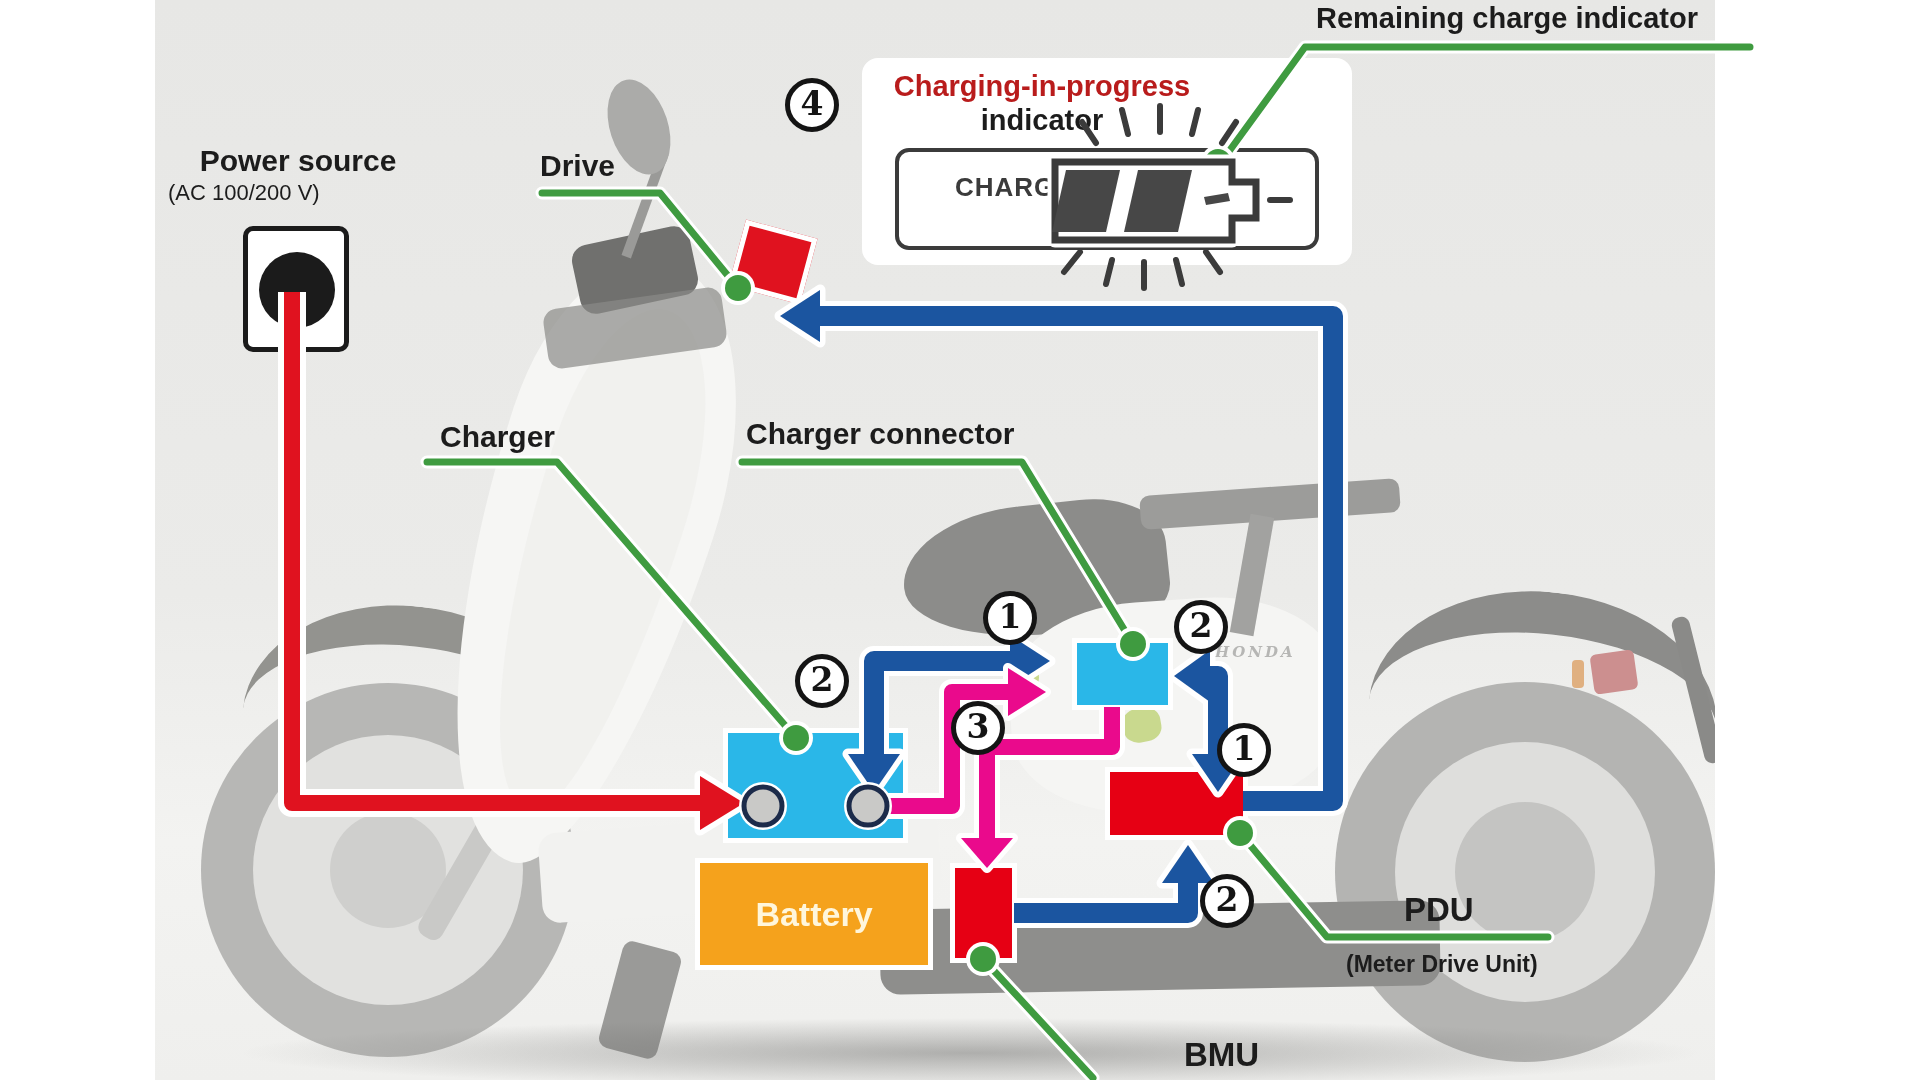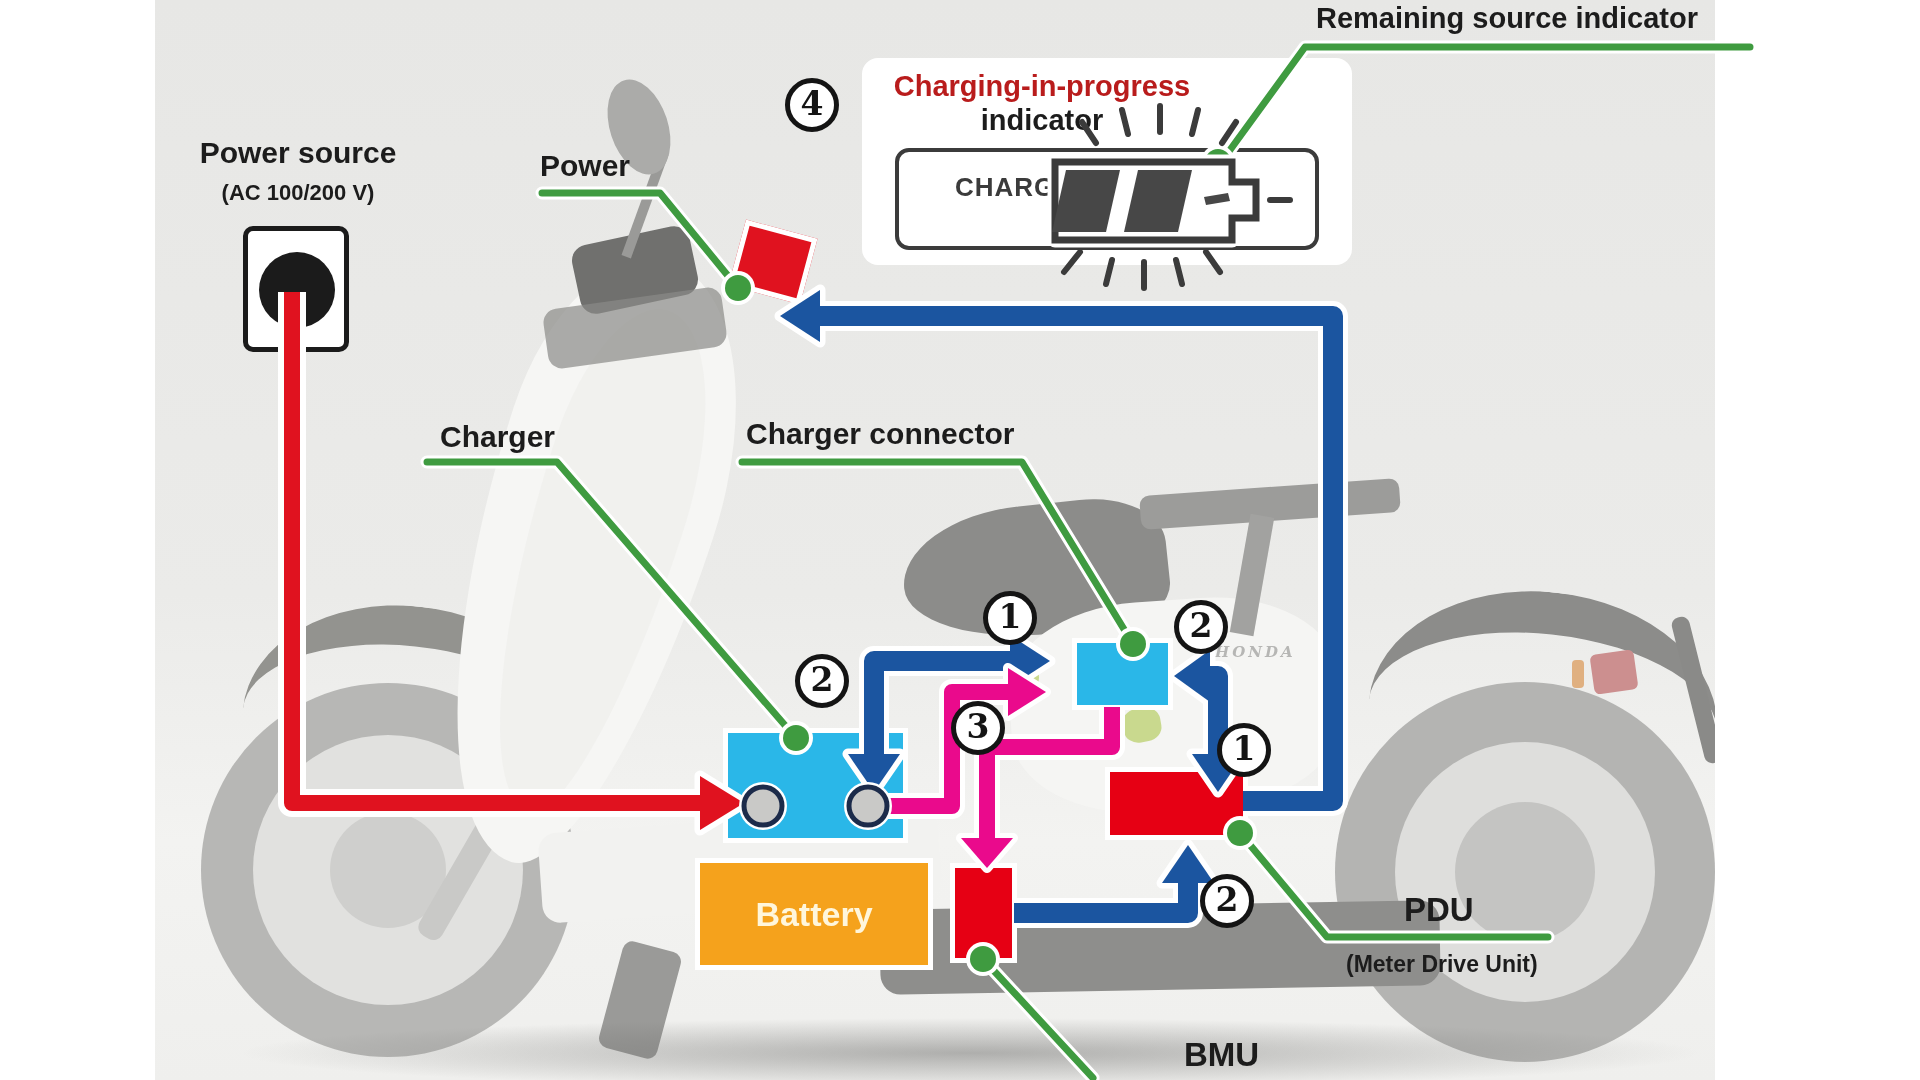--- a/index.html
+++ b/index.html
@@ -17,22 +17,22 @@
   #display{position:absolute;left:33px;top:90px;width:424px;height:102px;border:4px solid #3b3b3b;
            border-radius:14px;box-sizing:border-box;}
   svg.overlay{position:absolute;left:0;top:0;z-index:6;}
   
   .step{position:absolute;width:54px;height:54px;border-radius:50%;background:#fff;
         border:5px solid #141414;box-sizing:border-box;z-index:7;display:flex;align-items:center;
         justify-content:center;font:700 33px "DejaVu Serif",serif;color:#141414;padding-bottom:3px;}
   
   .lbl{position:absolute;font-weight:700;color:#1c1c1c;white-space:nowrap;z-index:8;}
   .s30{font-size:30px;} .s33{font-size:33px;} .s23{font-size:23px;} .s22{font-size:22px;}
-  #lbl-power{left:168px;top:136px;width:260px;text-align:center;}
-  #lbl-power-sub{left:168px;top:180px;width:260px;text-align:center;font-weight:700;}
+  #lbl-power{left:168px;top:144px;width:260px;text-align:center;}
+  #lbl-power-sub{left:168px;top:180px;width:260px;text-align:left;font-weight:400;}
   #lbl-meter{left:540px;top:149px;}
   #lbl-charger{left:440px;top:420px;}
   #lbl-connector{left:746px;top:417px;}
   #lbl-remaining{left:1316px;top:2px;font-size:29px;}
   #lbl-pdu{left:1404px;top:891px;}
   #lbl-pdu-sub{left:1346px;top:951px;}
   #lbl-bmu{left:1184px;top:1036px;}
   #lbl-honda{left:1215px;top:643px;font:italic 700 15px "DejaVu Serif",serif;
              letter-spacing:3px;color:#b6b6b4;z-index:4;}
   #ttl1{position:absolute;left:0;top:12px;width:360px;text-align:center;font-weight:700;font-size:29px;color:#b91c1c;}
@@ -237,21 +237,21 @@
   <div class="step" style="left:785px;top:78px;">4</div>
   <div class="step" style="left:983px;top:591px;">1</div>
   <div class="step" style="left:1174px;top:600px;">2</div>
   <div class="step" style="left:795px;top:654px;">2</div>
   <div class="step" style="left:951px;top:701px;">3</div>
   <div class="step" style="left:1217px;top:723px;">1</div>
   <div class="step" style="left:1200px;top:874px;">2</div>
 
   <div class="lbl s30" id="lbl-power">Power source</div>
   <div class="lbl s22" id="lbl-power-sub">(AC 100/200 V)</div>
-  <div class="lbl s30" id="lbl-meter">Power</div>
-  <div class="lbl" id="lbl-remaining">Remaining source indicator</div>
+  <div class="lbl s30" id="lbl-meter">Drive</div>
+  <div class="lbl" id="lbl-remaining">Remaining charge indicator</div>
   <div class="lbl s30" id="lbl-charger">Charger</div>
   <div class="lbl s30" id="lbl-connector">Charger connector</div>
   <div class="lbl s33" id="lbl-pdu">PDU</div>
   <div class="lbl s23" id="lbl-pdu-sub">(Meter Drive Unit)</div>
   <div class="lbl s33" id="lbl-bmu">BMU</div>
 
 </div>
 
 </body></html>

